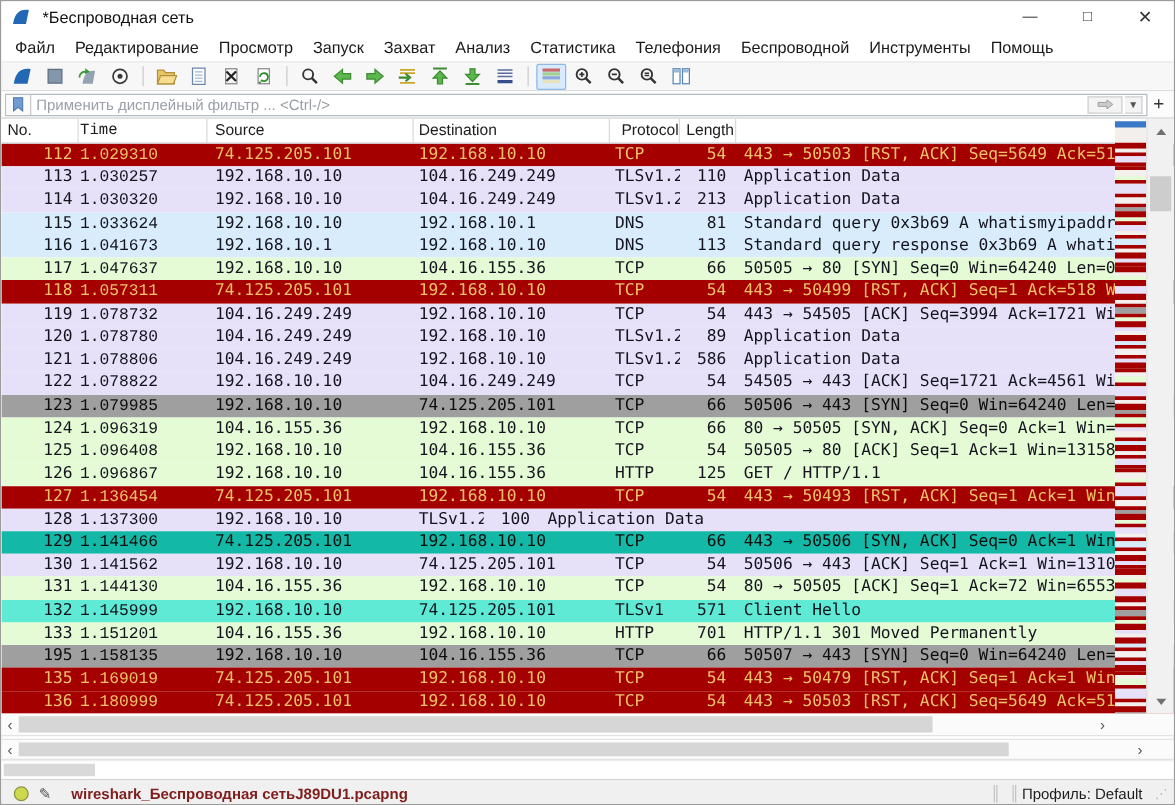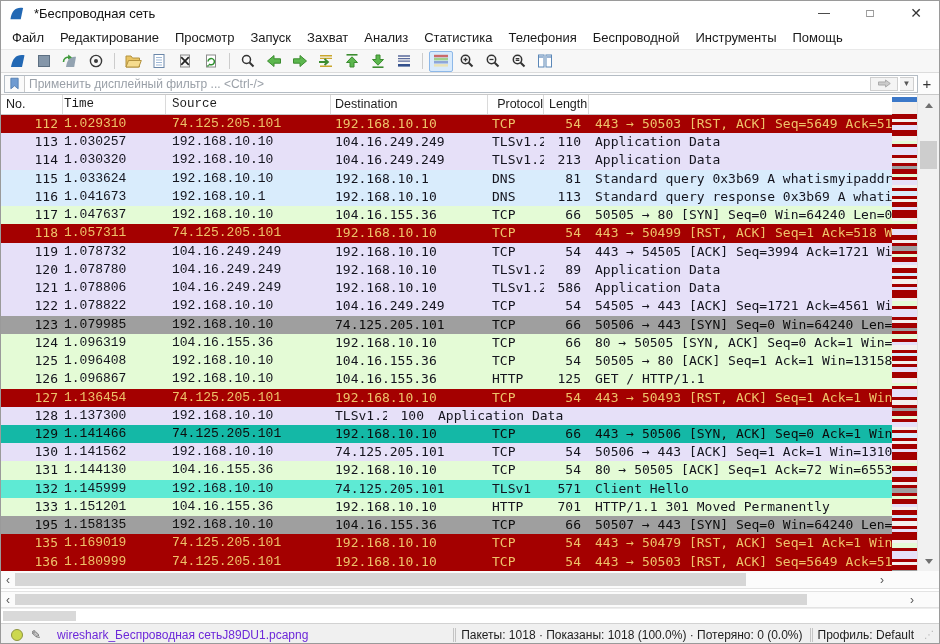--- a/index.html
+++ b/index.html
@@ -53,21 +53,21 @@
   .thead { height: 20px; display: flex; font-size: 12.5px; color: #1c1c1c;
            border-bottom: 1px solid #c6c6c6; background: #ffffff; }
   .th { border-right: 1px solid #dadada; padding-left: 5px; line-height: 19px;
         overflow: hidden; white-space: nowrap; flex: 0 0 auto; }
   .th.col-info { flex: 1 1 auto; border-right: none; margin-top: 21px; }
   .rows { height: 456px; overflow: hidden; font-family: "DejaVu Sans Mono", monospace; font-size: 13px; }
   .prow { display: flex; height: 18.24px; line-height: 18.3px; white-space: nowrap; }
   .cell { overflow: hidden; white-space: nowrap; flex: 0 0 auto; }
   .col-no       { width: 62px;  text-align: right; padding-right: 5px; }
   .col-time     { width: 103px; padding-left: 1px; font-family: Liberation Mono, monospace; }
-  .col-source   { width: 165px; padding-left: 6px; font-family: Liberation Mono, monospace; }
+  .col-source   { width: 165px; padding-left: 6px; }
   .col-destination { width: 157px; padding-left: 4px; }
   .col-protocol { width: 56px;  padding-left: 4px; }
   .col-length   { width: 45px;  text-align: right; padding-right: 8px; }
   .col-info     { flex: 1 1 auto; padding-left: 6px; margin-right: 47px; }
 
   
   .minimap { position: absolute; top: 2px; bottom: 0; right: 22px; width: 25px; background: #f3efec; }
   .mini-indicator { position: absolute; top: 0; left: 0; right: 0; height: 5px; background: #3c78c8; }
   .mini-stripes { position: absolute; top: 17px; bottom: 0; left: 0; right: 0; overflow: hidden; }
   .mini-stripes div { width: 100%; }
@@ -97,21 +97,21 @@
   .bottom-strip { height: 15px; background: #ffffff; position: relative; flex: 0 0 auto;
                   border-top: 1px solid #ededed; }
   .bottom-strip .mini-thumb { position: absolute; left: 2px; top: 2px; width: 73px; height: 10px; background: #d9d9d9; }
 
   
   .statusbar { height: 22px; margin-top: auto; background: #f0f0f0; border-top: 1px solid #d2d2d2;
                display: flex; align-items: center; font-size: 12px; color: #222; padding: 0 6px; flex: 0 0 auto; }
   .sb-expert { width: 12px; height: 12px; border-radius: 50%; background: #ccd84e; border: 1px solid #8e9440;
                margin: 0 8px 0 4px; }
   .sb-pencil { font-size: 12px; color: #555; margin-right: 16px; }
-  .sb-file { color: #6d28d9; }
+  .sb-file { color: #7f1d1d; font-weight: bold; }
   .sb-spacer { flex: 1; }
   .sb-sep { width: 1px; height: 14px; background: #c4c4c4; margin: 0 7px; box-shadow: 2px 0 0 #c4c4c4; }
   .sb-stats, .sb-profile { color: #1d1d1d; }
   .sb-grip { margin-left: 10px; color: #b5b5b5; font-size: 10px; letter-spacing: -1px; }
 </style>
 </head>
 <body>
 
 <div class="window">
 
@@ -680,19 +680,18 @@
   <div class="bottom-strip">
     <div class="mini-thumb"></div>
   </div>
 
   <div class="statusbar">
     <span class="sb-expert"></span>
     <span class="sb-pencil">✎</span>
     <span class="sb-file">wireshark_Беспроводная сетьJ89DU1.pcapng</span>
     <span class="sb-spacer"></span>
     <span class="sb-sep"></span>
-    <span class="sb-stats">Пакеты: 1018 · Показаны: 1018 (100.0%) · Потеряно: 0 (0.0%)</span>
     <span class="sb-sep"></span>
     <span class="sb-profile">Профиль: Default</span>
     <span class="sb-grip">⋰</span>
   </div>
 
 </div>
 
 </body></html>

